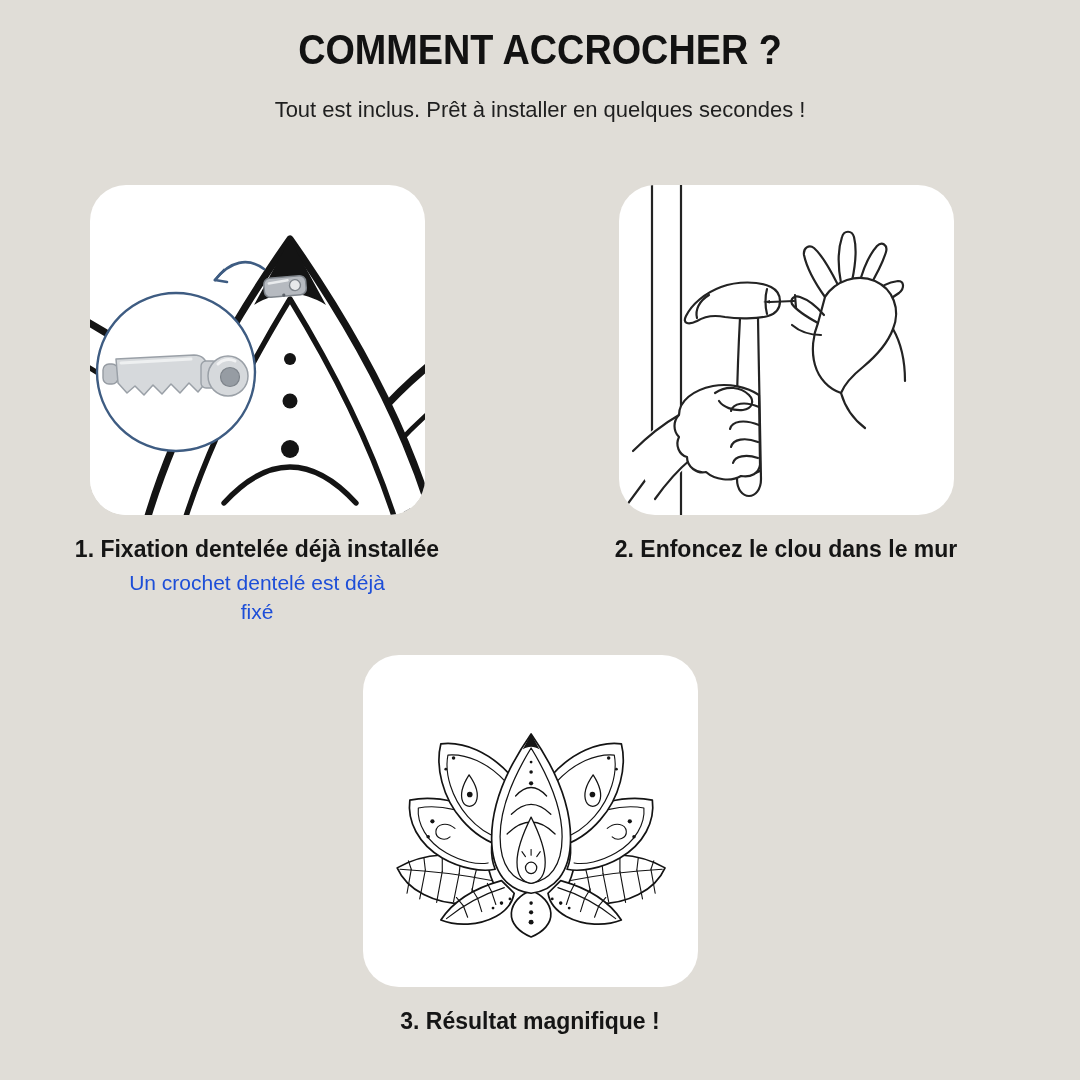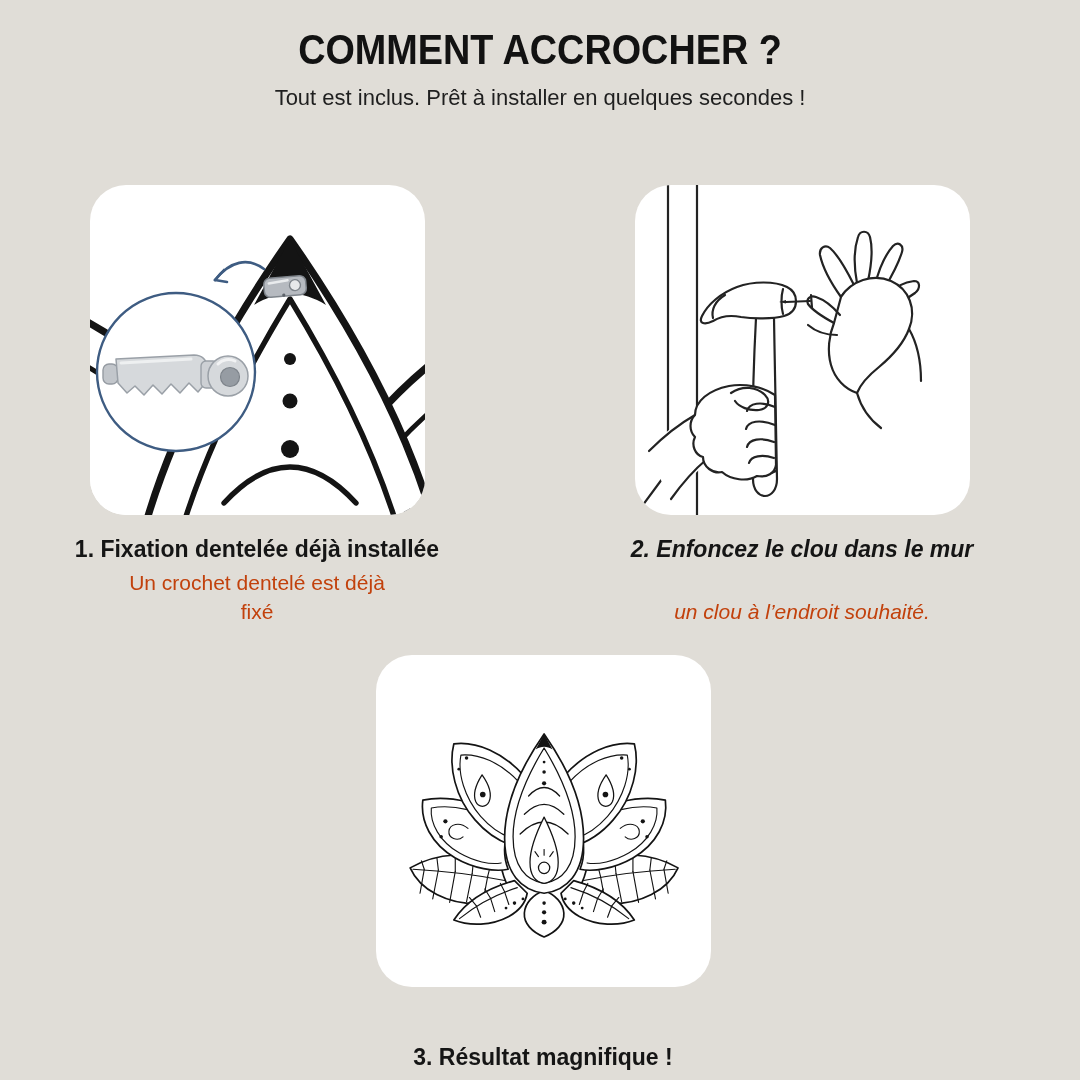--- a/index.html
+++ b/index.html
@@ -10,38 +10,38 @@
   }
   .title{
     position:absolute; top:26px; left:0; right:0;
     text-align:center; font-size:42px; font-weight:700;
     letter-spacing:0px; margin:0; transform:scaleX(0.9);
     color:#121212;
   }
   .subtitle{
     position:absolute; top:85px; left:0; right:0;
     text-align:center; font-size:22px; font-weight:400;
-    margin:0; color:#1f1f1f;
+    margin:12px; color:#1f1f1f;
   }
   .step{ position:absolute; width:292px; display:flex; flex-direction:column; align-items:center; }
   .step-1{ left:111px; top:185px; }
-  .step-2{ left:656px; top:185px;font-style:italic; }
-  .step-3{ left:397px; top:655px;gap:36px; }
+  .step-2{ left:640px; top:185px; }
+  .step-3{ left:384px; top:655px; }
   .card{
     width:335px; height:330px; background:#ffffff;
     border-radius:36px; overflow:hidden; position:relative; flex:none;
   }
   .step-3 .card{ height:332px; }
   .step-title{
     margin:21px 0 5px; font-size:23px; font-weight:700; color:#151515;
     display:flex; justify-content:center; width:100%;
   }
   .step-title span{ white-space:nowrap; }
   .step-desc{
-    margin:0; font-size:21px; line-height:29px; text-align:center; color:#c2410c;
+    margin:0; font-size:21px; line-height:29px; text-align:center; color:#1d4ed8;
   }
   .card svg{ position:absolute; left:0; top:0; }
   
   svg .ln{ stroke:#232323; stroke-width:2.2; fill:none; stroke-linecap:round; stroke-linejoin:round; }
   svg .lf{ stroke:#232323; stroke-width:2.2; fill:#ffffff; stroke-linecap:round; stroke-linejoin:round; }
   svg .mask{ fill:#ffffff; stroke:none; }
 </style>
 </head>
 <body>
 
@@ -225,21 +225,21 @@
             <line class="ln" x1="151" y1="117" x2="175" y2="116"></line>
             <line class="ln" x1="176" y1="110" x2="177" y2="123"></line>
             <path d="M151,118.5 L144,117 L151,115 Z" fill="#232323" stroke="none"></path>
           </g>
         </g>
       </svg>
     </div>
     <h2 class="step-title">
         <span>2. Enfoncez le clou dans le mur</span>
       </h2>
-    <p class="step-desc"><br><span>un clou à l’endroit souhaité.</span></p>
+    <p class="step-desc"><br></p>
   </section>
 
   <section class="step step-3">
     <div class="card">
       <svg width="335" height="332" viewBox="0 0 335 332">
         <g>
           <use href="#lotus-sym" transform="translate(13,62) scale(0.705)"></use>
         </g>
       </svg>
     </div>

